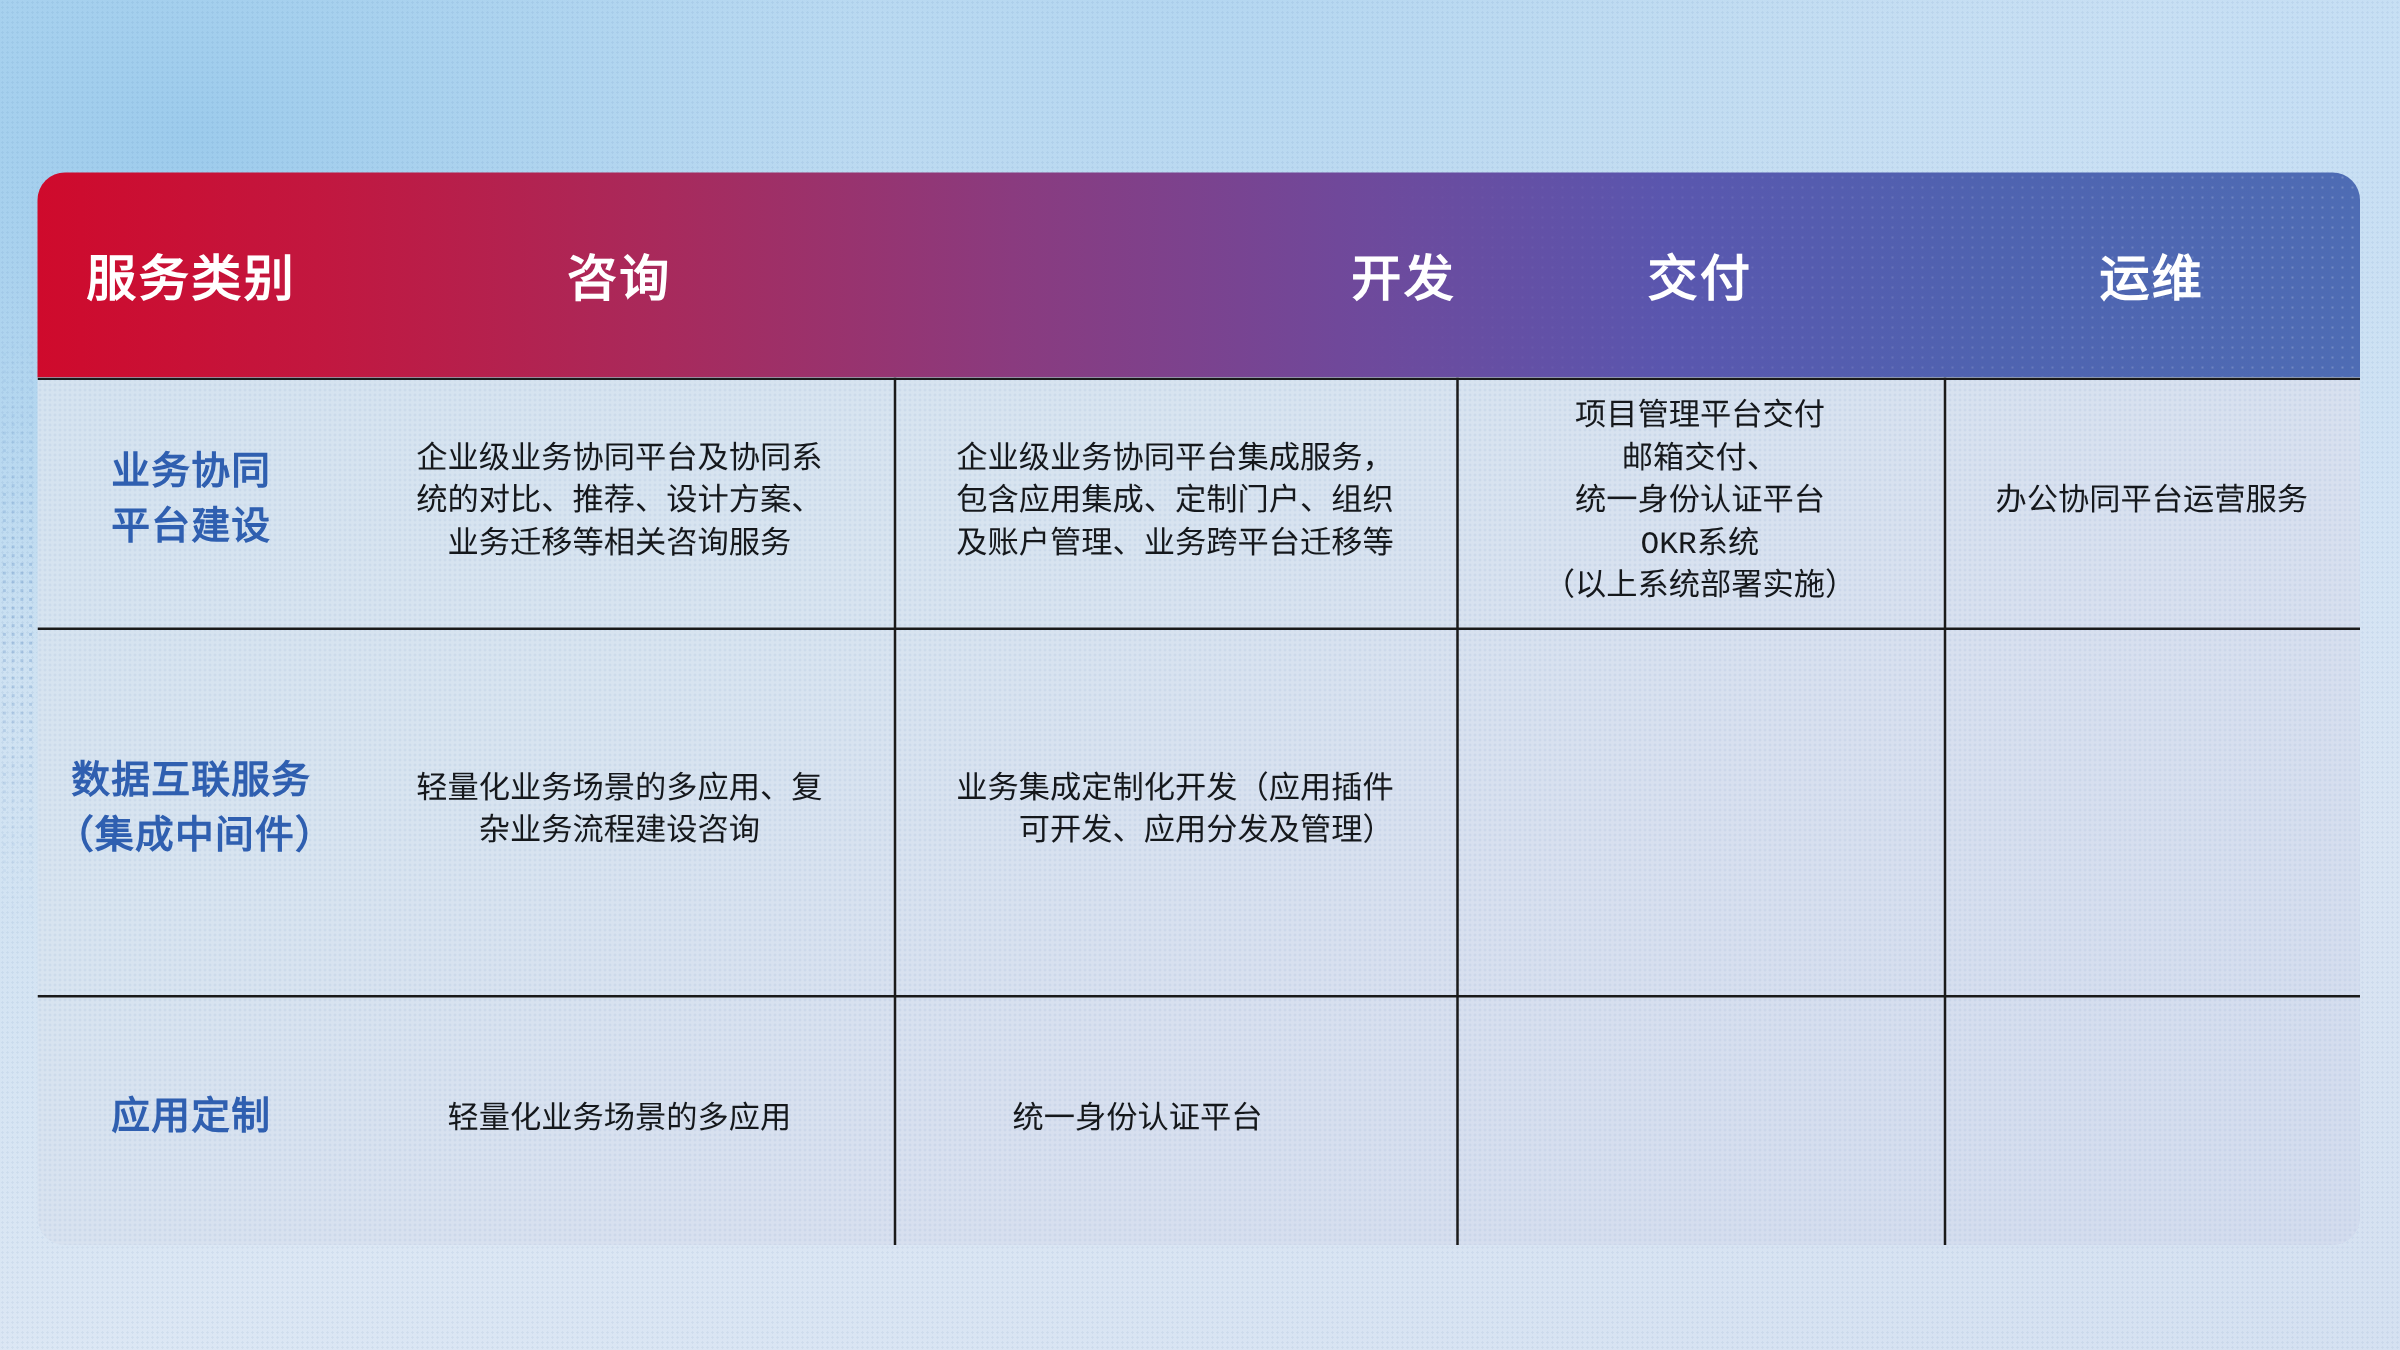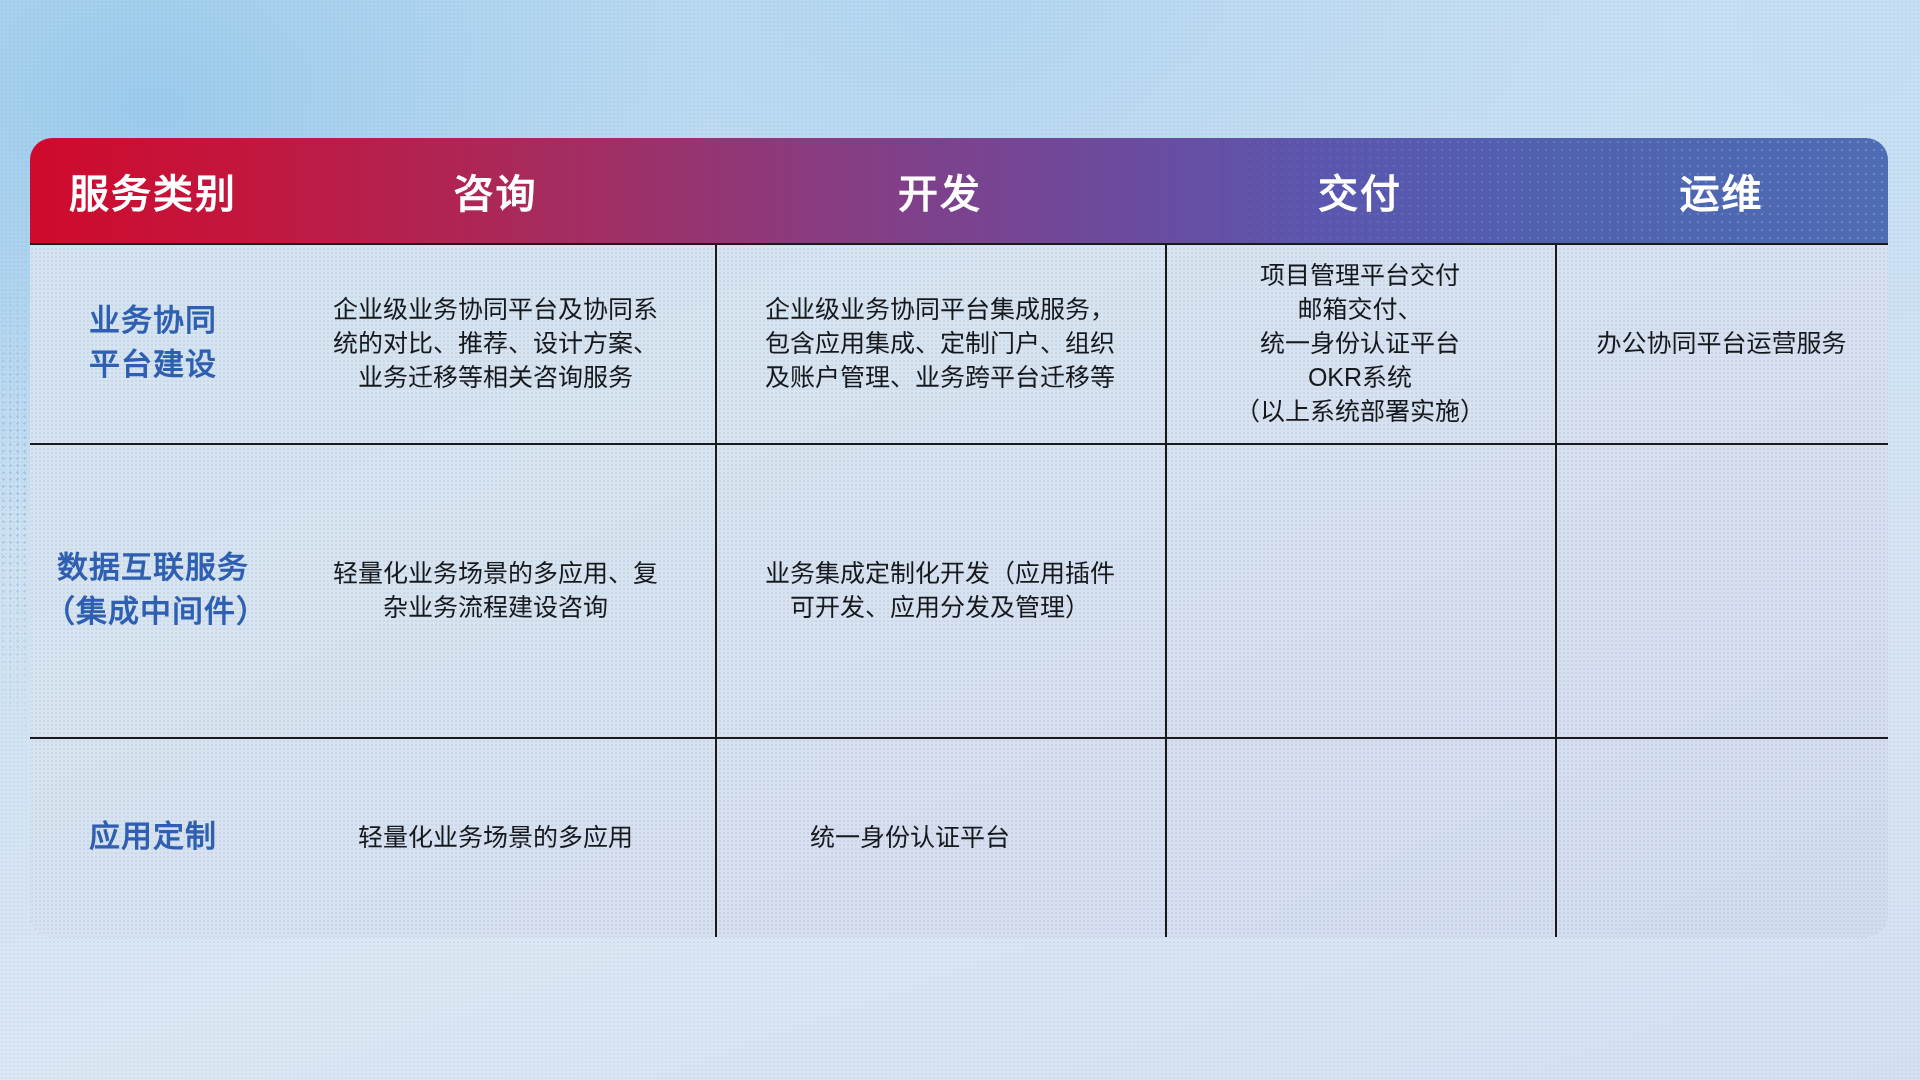--- a/index.html
+++ b/index.html
@@ -41,21 +41,21 @@
     position: absolute;
     left: 30px;
     top: 138px;
     width: 1858px;
     height: 822px;
   }
 
   
   .table-header {
     position: relative;
-    height: 105px;
+    height: 164px;
     border-radius: 22px 22px 0 0;
     background: linear-gradient(90deg,
         #cf0a2c 0%,
         #c2173f 12%,
         #a82a5c 27%,
         #8a3b7f 42%,
         #70489a 56%,
         #5a56ae 70%,
         #4f63b0 84%,
         #4e6cb4 100%);
@@ -130,33 +130,34 @@
     display: flex;
     align-items: center;
     justify-content: center;
     text-align: center;
     padding: 0 14px;
     box-sizing: border-box;
     color: #15181c;
     font-size: 25px;
     line-height: 1.36;
     white-space: pre-line;
+    font-family: Liberation Mono, monospace;
   }
   .cell.label {
     color: #2f5fb0;
     font-weight: 700;
     font-size: 31px;
     line-height: 1.42;
     letter-spacing: 1px;
   }
 
   
   .c1 { width: 246px; }
   .c2 { width: 439px; }
-  .c3 { width: 450px; }
+  .c3 { width: 450px; text-align: right; }
   .c4 { width: 390px; }
   .c5 { width: 333px; }
 </style>
 </head>
 <body>
 
 <div class="dot-texture"></div>
 <div class="dot-texture left-blob"></div>
 
 <div class="table-wrap">

